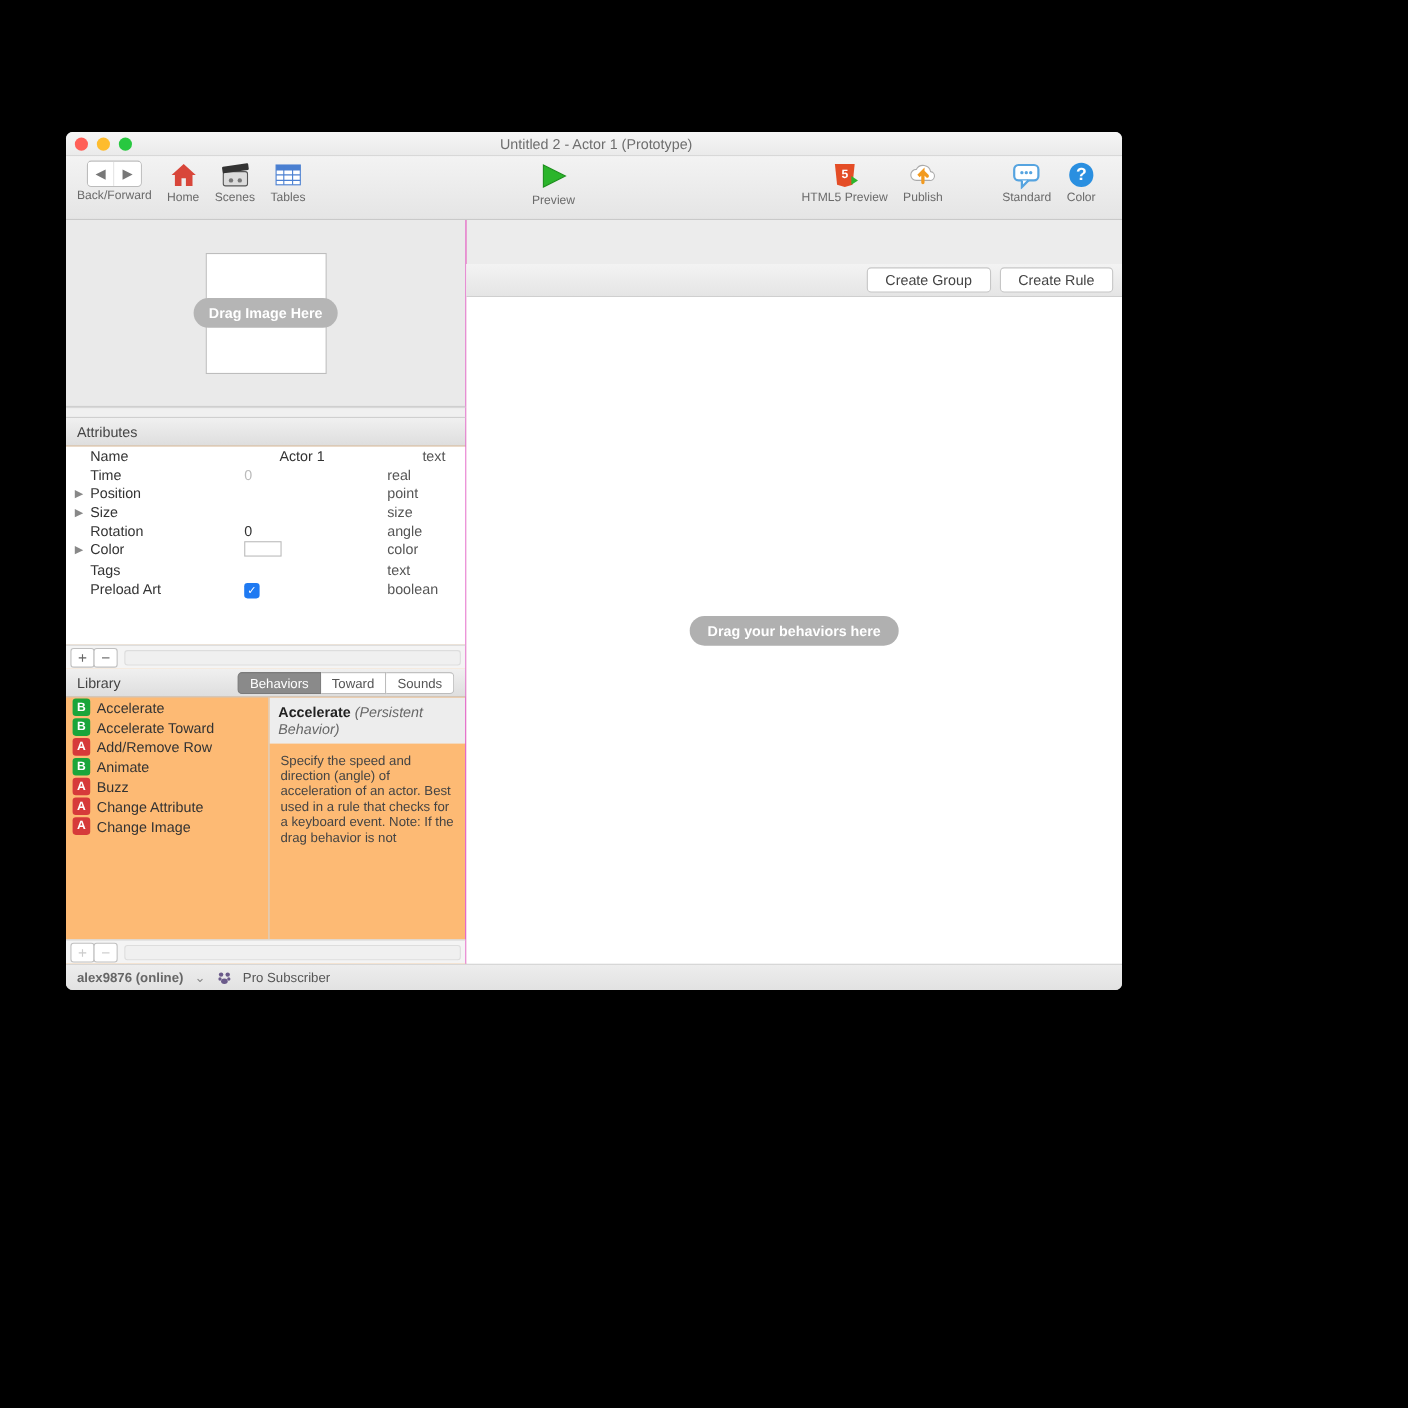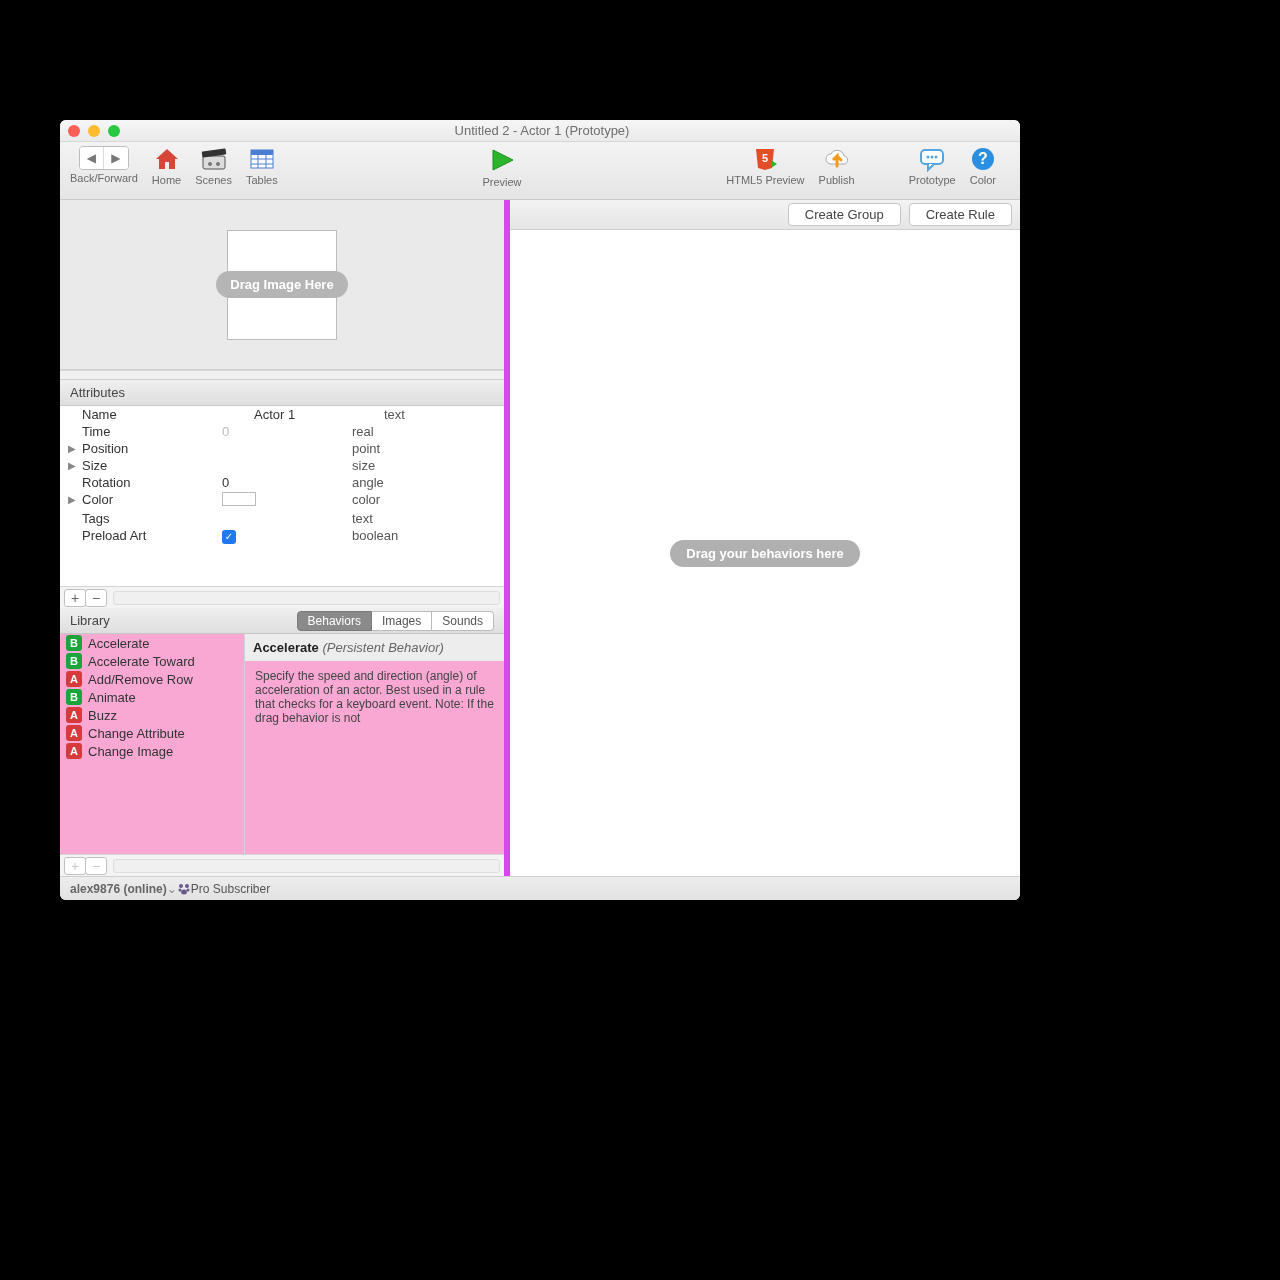--- a/index.html
+++ b/index.html
@@ -17,22 +17,22 @@
   .tool-group { display:flex; flex-direction:column; align-items:center; margin-right:14px; }
   .tool-label { font-size:11px; color:#6a6a6a; margin-top:2px;}
   .spacer { flex:1; }
   .seg { display:flex; border:1px solid #bcbcbc; border-radius:4px; background:#fff; height:24px; overflow:hidden;}
   .seg button { width:24px; border:none; background:#fff; color:#777; font-size:12px;}
   .seg button:first-child{border-right:1px solid #ddd;}
 
   .icon-home svg, .icon-scenes svg, .icon-tables svg, .icon-preview svg, .icon-html5 svg, .icon-publish svg, .icon-feedback svg, .icon-help svg { display:block; }
 
   .body { display:flex; height:calc(100% - 22px - 58px - 24px); }
-  .left { width:450px; display:flex; flex-direction:column; border-right:6px solid #d946ef; background:#f9a8d4;}
-  .right { flex:1; display:flex; flex-direction:column; background:#fff;}
+  .left { width:364px; display:flex; flex-direction:column; border-right:1px solid #d946ef; background:#fdba74;}
+  .right { flex:1; display:flex; flex-direction:column; background:#fff;margin-top:40px;}
 
   .actor-preview { height:170px; background:#eaeaea; display:flex; align-items:center; justify-content:center; border-bottom:1px solid #cfcfcf; position:relative;}
   .actor-box { width:110px; height:110px; background:#fff; border:1px solid #bdbdbd;}
   .drop-pill { position:absolute; background:#b5b5b5; color:#fff; font-weight:600; font-size:13px; padding:6px 14px; border-radius:16px;}
   .strip { height:10px; background:#f0f0f0; border-top:1px solid #d8d8d8; border-bottom:1px solid #cfcfcf;}
 
   .section-header { height:26px; background:linear-gradient(#f0f0f0,#dedede); border-bottom:1px solid #c7c7c7; display:flex; align-items:center; padding:0 10px; font-size:13px; color:#444;}
 
   .attr-table { overflow:auto; height:180px; background:#fff;}
   .attr-row { display:flex; padding:1px 0 1px 22px; font-size:13px; color:#333; position:relative;}
@@ -65,21 +65,21 @@
   .lib-desc{ flex:1; padding:8px 10px; font-size:12px; color:#444; overflow:hidden;}
   .lib-desc .head{ background:#ededed; padding:6px 8px; margin:-8px -10px 8px -10px; font-size:13px;}
   .lib-desc .head b{color:#222;}
   .lib-desc .head i{color:#666; font-style:italic;}
 
   .right-bar { height:30px; background:linear-gradient(#f3f3f3,#e5e5e5); border-bottom:1px solid #cfcfcf; display:flex; justify-content:flex-end; align-items:center; padding:0 8px; gap:8px;}
   .mac-btn{ background:#fff; border:1px solid #c6c6c6; border-radius:4px; padding:3px 16px; font-size:13px; color:#444;}
   .drop-area{ flex:1; display:flex; align-items:center; justify-content:center;}
   .drop-area .pill{ background:#b0b0b0; color:#fff; font-weight:600; padding:6px 16px; border-radius:16px; font-size:13px;}
 
-  .statusbar { height:24px; background:linear-gradient(#ededed,#e2e2e2); border-top:1px solid #cfcfcf; display:flex; align-items:center; padding:0 10px; font-size:12px; color:#555;}
+  .statusbar { height:24px; background:linear-gradient(#ededed,#e2e2e2); border-top:1px solid #cfcfcf; display:flex; align-items:center; padding:0 10px; gap:10px; font-size:12px; color:#555;}
   .statusbar .chev{color:#888;}
   .paw{ width:14px; height:14px; display:inline-block;}
 </style>
 </head>
 <body>
 
 <div class="screen">
 <div class="window">
 
   <div class="titlebar">
@@ -169,21 +169,21 @@
     <div class="tool-group">
       <span class="icon-feedback">
         <svg width="28" height="26">
               <rect x="3" y="4" width="22" height="14" rx="4" fill="#fff" stroke="#56a4e0" stroke-width="2"></rect>
               <path d="M10 18 L10 24 L16 18" fill="#fff" stroke="#56a4e0" stroke-width="2"></path>
               <circle cx="10" cy="11" r="1.5" fill="#56a4e0"></circle>
               <circle cx="14" cy="11" r="1.5" fill="#56a4e0"></circle>
               <circle cx="18" cy="11" r="1.5" fill="#56a4e0"></circle>
             </svg>
       </span>
-      <span class="tool-label">Prototype</span>
+      <span class="tool-label">Standard</span>
     </div>
     <div class="tool-group">
       <span class="icon-help">
         <svg width="26" height="26">
               <circle cx="13" cy="13" r="11" fill="#2a8fe0"></circle>
               <text x="13" y="18" text-anchor="middle" fill="#fff" font-size="16" font-weight="700">?</text>
             </svg>
       </span>
       <span class="tool-label">Color</span>
     </div>
@@ -248,21 +248,21 @@
         <button>+</button>
         <button>−</button>
         <div class="scroll-track"></div>
       </div>
 
       <div class="section-header">
         <span>Library</span>
         <div style="flex:1"></div>
         <div class="library-tabs" id="lib-tabs">
               <button class="active">Behaviors</button>
-              <button>Images</button>
+              <button>Toward</button>
               <button>Sounds</button>
             </div>
       </div>
       <div class="lib-body">
         <div class="lib-list" id="lib-list">
               <div class="lib-item">
                 <span class="badge B">B</span>
                 <span>Accelerate</span>
               </div>
               <div class="lib-item">

